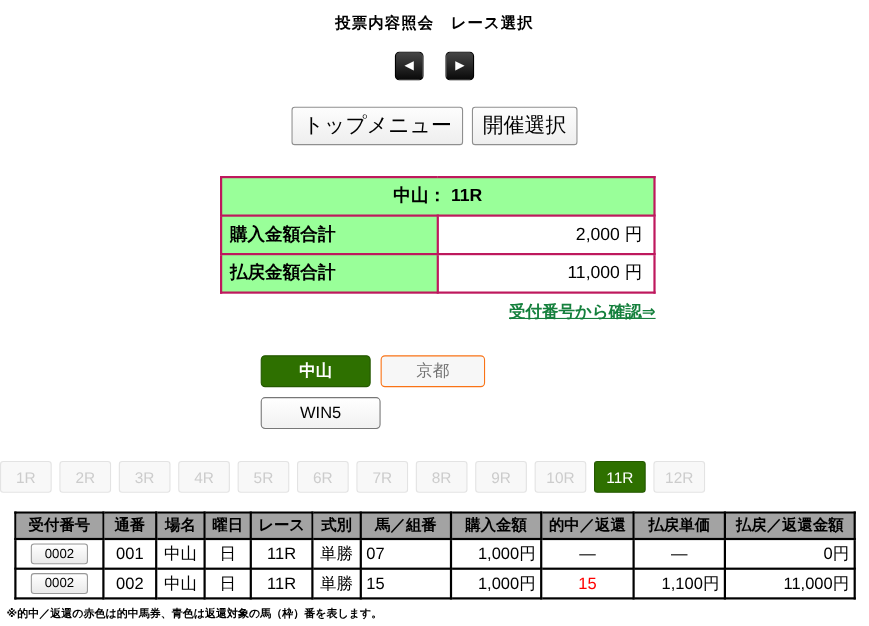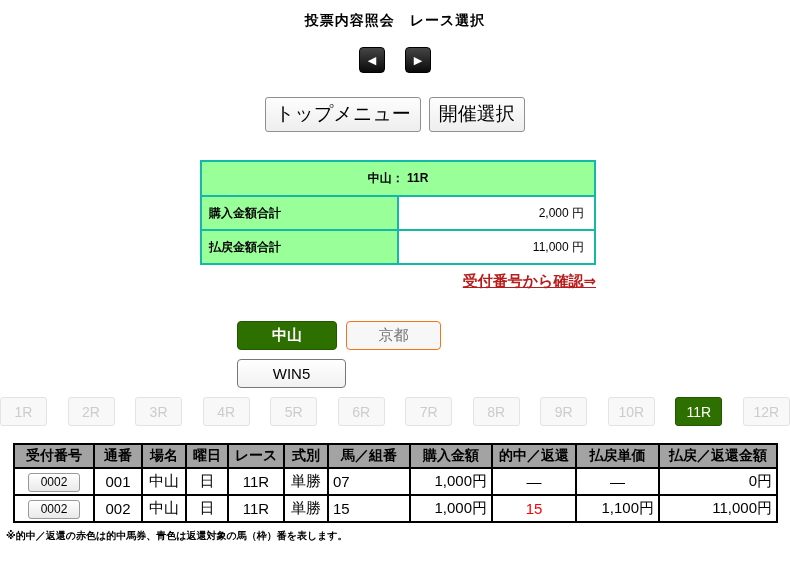--- a/index.html
+++ b/index.html
@@ -50,22 +50,22 @@
     color: #000;
   }
   
   .summary-table {
     margin: 28px 0 0 200px;
     width: 396px;
     border-collapse: collapse;
     table-layout: fixed;
   }
   .summary-table th, .summary-table td {
-    border: 2px solid #14b8a6;
-    font-size: 12px;
+    border: 2px solid #be185d;
+    font-size: 16px;
     white-space: nowrap;
   }
   .summary-table th.caption {
     background: #99FF99;
     height: 35px;
     text-align: center;
     font-weight: bold;
   }
   .summary-table td.lbl {
     background: #99FF99;
@@ -79,21 +79,21 @@
     text-align: right;
     padding-right: 10px;
     padding-left: 28px;
   }
   .confirm-link-row {
     width: 596px;
     text-align: right;
     margin-top: 7px;
   }
   .confirm-link {
-    color: #b91c1c;
+    color: #15803d;
     font-size: 15px;
     font-weight: bold;
     text-decoration: underline;
     cursor: pointer;
   }
   
   .venue-row {
     margin: 30px 0 0 237px;
     display: flex; gap: 9px;
   }
@@ -120,22 +120,22 @@
     width: 109px; height: 29px;
     font-size: 15px;
     background: linear-gradient(#ffffff, #f1f1f1);
     border: 1px solid #777;
     border-radius: 4px;
     color: #000;
     cursor: pointer;
   }
   
   .race-row {
-    margin-top: 9px;
-    display: flex; justify-content: space-between; gap: 7px;
+    margin-top: 29px;
+    display: flex; justify-content: flex-start; gap: 7px;
   }
   .race-btn {
     width: 47px; height: 29px;
     font-size: 14px;
     border-radius: 3px;
     cursor: pointer;
   }
   .race-btn.inactive {
     background: #f8f8f8;
     border: 1px solid #e3e3e3;

